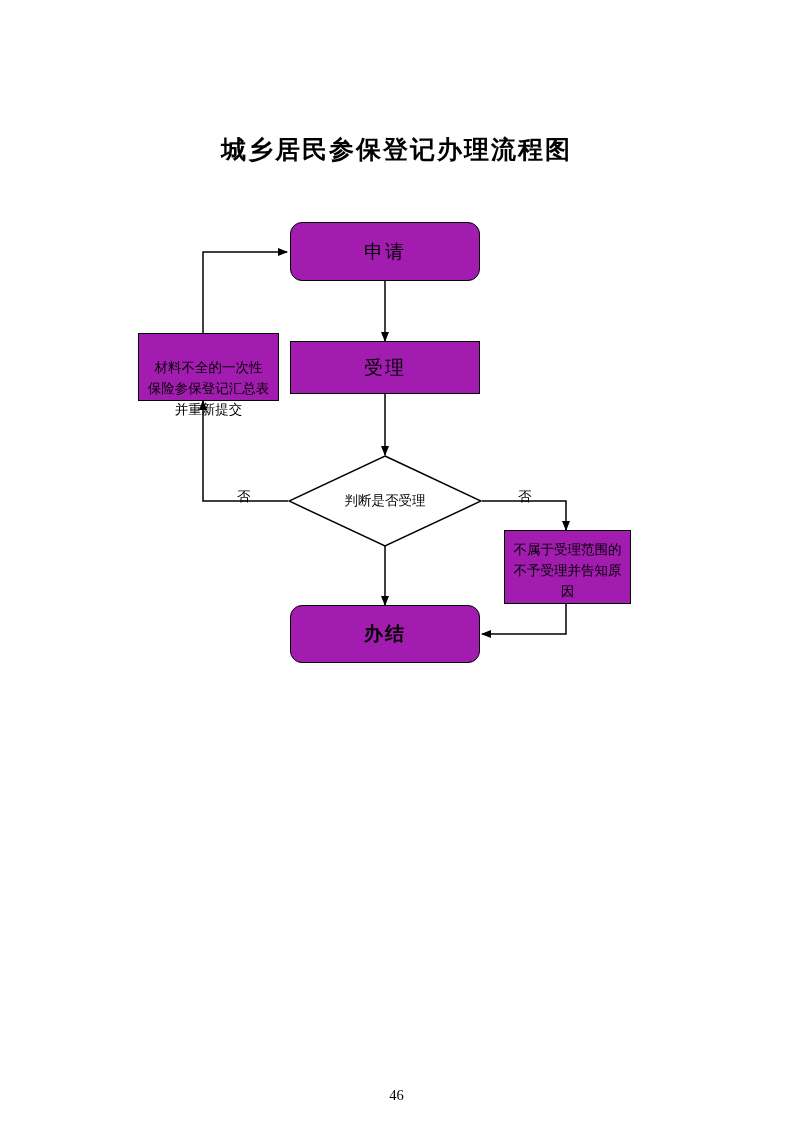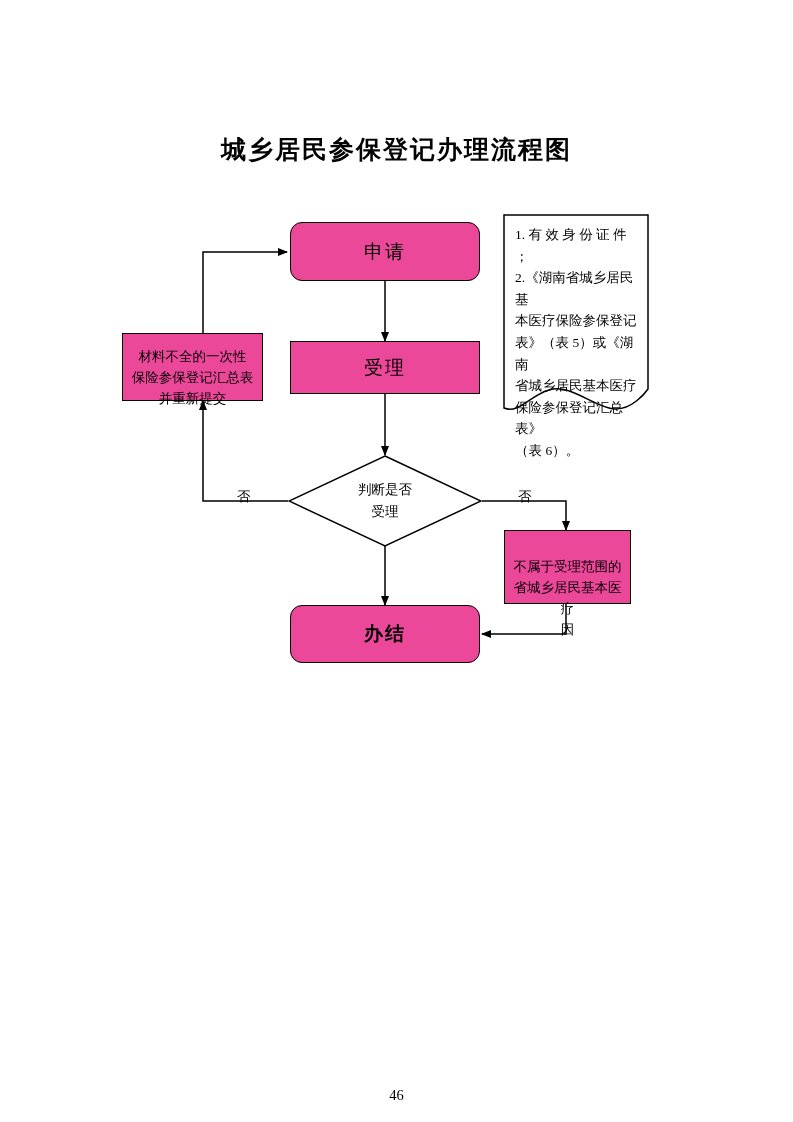--- a/index.html
+++ b/index.html
@@ -37,21 +37,21 @@
     position: absolute;
     left: 0;
     top: 0;
     width: 793px;
     height: 1122px;
   }
   .node {
     position: absolute;
     box-sizing: border-box;
     border: 1.5px solid #000;
-    background: #ec4899;
+    background: #a21caf;
     display: flex;
     align-items: center;
     justify-content: center;
     text-align: center;
     line-height: 1.45;
   }
   .node-rounded {
     border-radius: 12px;
   }
   .big-label {
@@ -83,21 +83,21 @@
   }
   .diamond-wrap {
     position: absolute;
   }
   .diamond-label {
     position: absolute;
     left: 0; top: 0;
     width: 100%;
     height: 100%;
     display: flex;
-    flex-direction: column;
+    flex-direction: row;
     align-items: center;
     justify-content: center;
     font-size: 13.5px;
     line-height: 1.6;
     text-align: center;
     z-index: 2;
   }
   .edge-label {
     position: absolute;
     font-size: 13.5px;
@@ -165,44 +165,32 @@
       <div class="diamond-label">
         <span>判断是否</span>
         <span>受理</span>
       </div>
     </div>
 
     <div class="node node-rounded big-label" style="left:290px; top:605px; width:190px; height:58px;font-weight:bold;">
       <span>办结</span>
     </div>
 
-    <div class="node small-label" style="left:122px; top:333px; width:141px; height:68px; display:block; padding-top:13px;">
+    <div class="node small-label" style="left:138px; top:333px; width:141px; height:68px; display:block; padding-top:24px;">
       <div>材料不全的一次性</div>
       <div>保险参保登记汇总表</div>
       <div>并重新提交</div>
     </div>
 
-    <div class="node small-label" style="left:504px; top:530px; width:127px; height:74px; display:block; padding-top:26px;">
+    <div class="node small-label" style="left:504px; top:530px; width:127px; height:74px; display:block; padding-top:9px;">
       <div>不属于受理范围的</div>
-      <div>省城乡居民基本医疗</div>
+      <div>不予受理并告知原</div>
       <div>因</div>
     </div>
 
-    <div class="note" style="left:503px; top:214px; width:146px; height:206px;">
-      <svg class="note-shape" width="146" height="206" viewBox="0 0 146 206">
-        <path d="M1,1 L145,1 L145,175 C145,175 128,200 106,194 C84,188 66,170 46,176 C26,182 16,200 1,194 Z" fill="#fff" stroke="#000" stroke-width="1.5"></path>
-      </svg>
-      <span class="note-text">1. 有 效 身 份 证 件 ；</span>
-      <span class="note-text">2.《湖南省城乡居民基</span>
-      <span class="note-text">本医疗保险参保登记</span>
-      <span class="note-text">表》（表 5）或《湖南</span>
-      <span class="note-text">省城乡居民基本医疗</span>
-      <span class="note-text">保险参保登记汇总表》</span>
-      <span class="note-text">（表 6）。</span>
-    </div>
 
     <div class="edge-label" style="left:237px; top:488px;">否</div>
 
     <div class="edge-label" style="left:518px; top:488px;">否</div>
 
   </div>
 
   <div class="pageno">46</div>
 
 </div>

